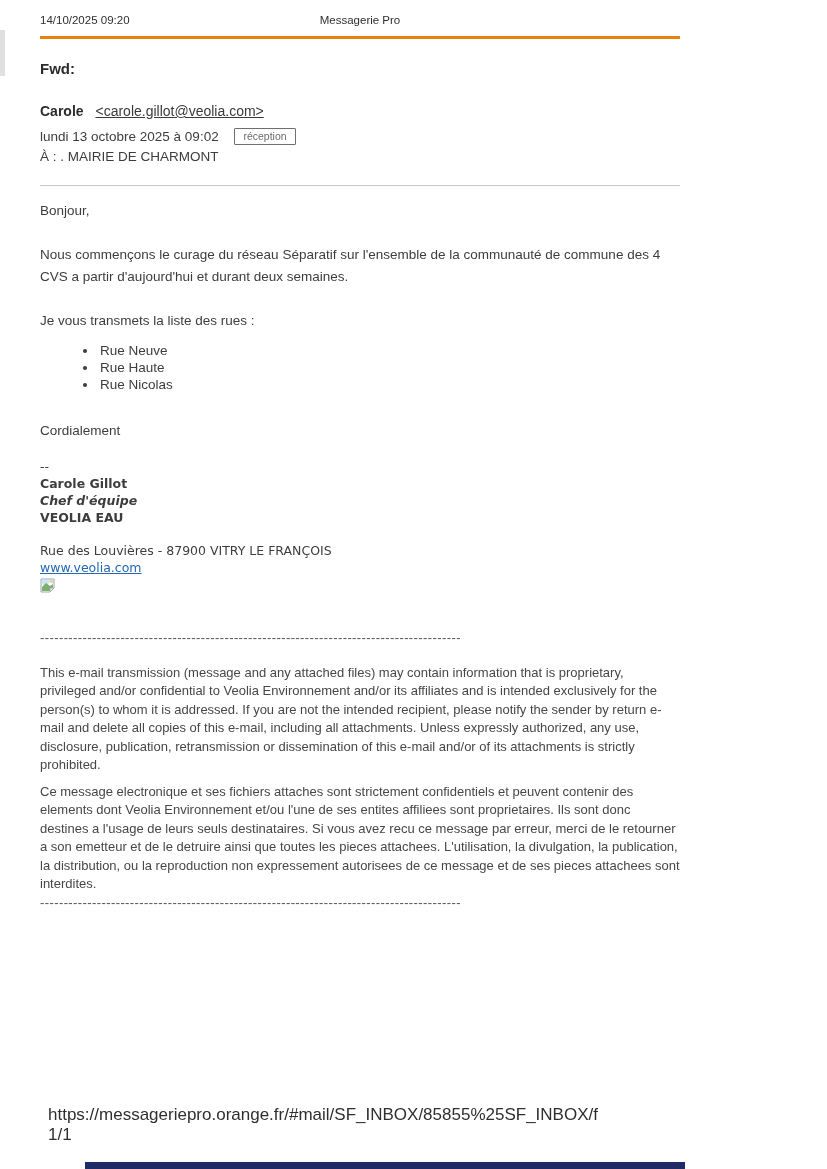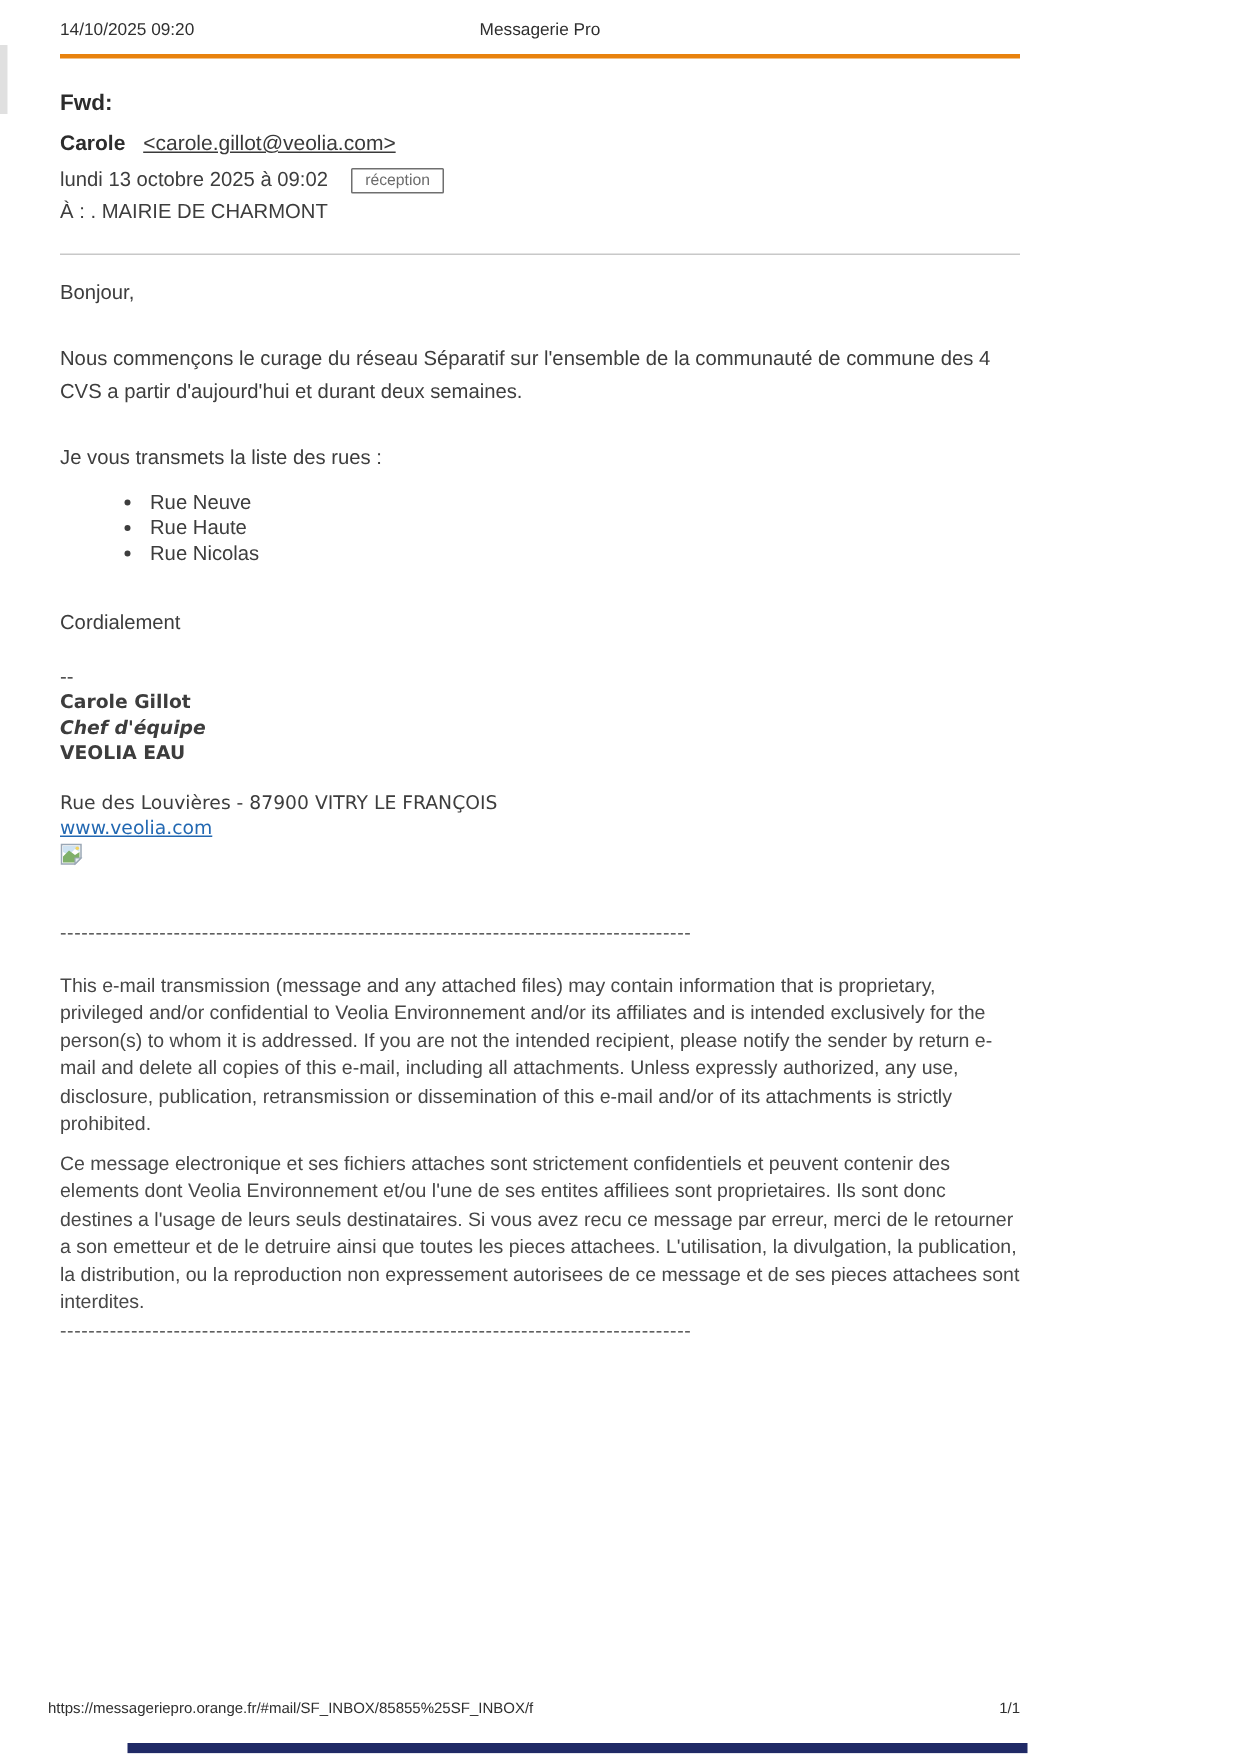--- a/index.html
+++ b/index.html
@@ -14,21 +14,21 @@
   }
   .inner{padding:14px 37px 0 40px;}
   
   .print-header{display:flex;align-items:baseline;font-size:11.5px;color:#2f2f2f;}
   .print-header .left{flex:1;}
   .print-header .center{flex:1;text-align:center;}
   .print-header .right{flex:1;}
   .orange-rule{height:3px;margin-top:10px;border:none;}
   
   .subject{margin-top:21px;font-size:15px;font-weight:bold;color:#2c2c2c;}
-  .sender-row{margin-top:10px;font-size:14px;}
+  .sender-row{margin-top:26px;font-size:14px;}
   .sender-name{font-weight:bold;color:#2c2c2c;margin-right:8px;}
   .sender-email{color:#3a3a3a;text-decoration:underline;cursor:pointer;}
   .date-row{margin-top:9px;font-size:13.5px;color:#3d3d3d;}
   .folder-badge{
     display:inline-block;margin-left:12px;
     border:1px solid #6f6f6f;border-radius:1px;
     padding:1px 8px 2px 8px;
     font-size:10.5px;color:#6b6b6b;vertical-align:1px;
     background:#fff;
   }
@@ -50,23 +50,23 @@
   .sig-address{margin-top:16px;}
   .sig-link{color:#2268b2;text-decoration:underline;cursor:pointer;display:inline-block;margin-top:0px;}
   .broken-img{display:block;margin-top:2px;}
   
   .disclaimer{margin-top:36px;font-size:13px;line-height:18.5px;color:#474747;}
   .dash-line{white-space:nowrap;overflow:hidden;max-width:420px;letter-spacing:0.4px;color:#555;}
   .disc-para{margin-top:16px;max-width:757px;}
   .disc-para.fr{margin-top:8px;}
   
   .page-footer{
-    position:absolute;left:32px;right:37px;bottom:24px;
+    position:absolute;left:48px;right:37px;bottom:24px;
     display:flex;justify-content:space-between;
-    font-size:10px;color:#2f2f2f;
+    font-size:17px;color:#2f2f2f;flex-direction:column;
   }
   
   .scan-bar{position:absolute;left:85px;bottom:0;width:600px;height:7px;}
   .scan-edge{position:absolute;left:0;top:30px;width:5px;height:46px;background:#cfcfcf;opacity:.65;}
 </style>
 </head>
 <body>
 
 <div class="page">
   <div class="scan-edge"></div>

